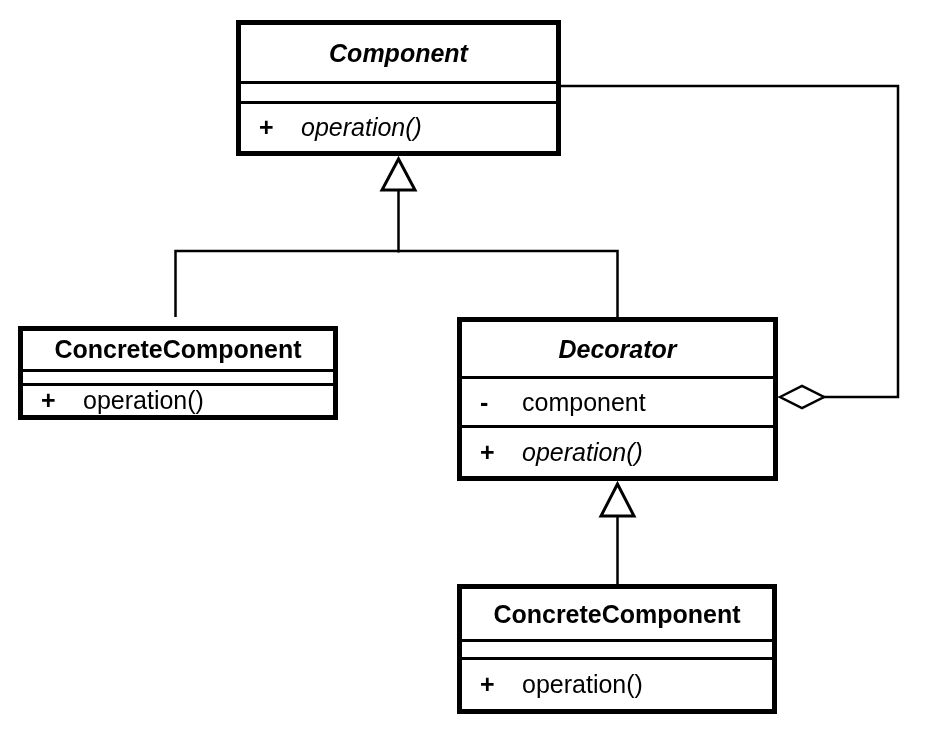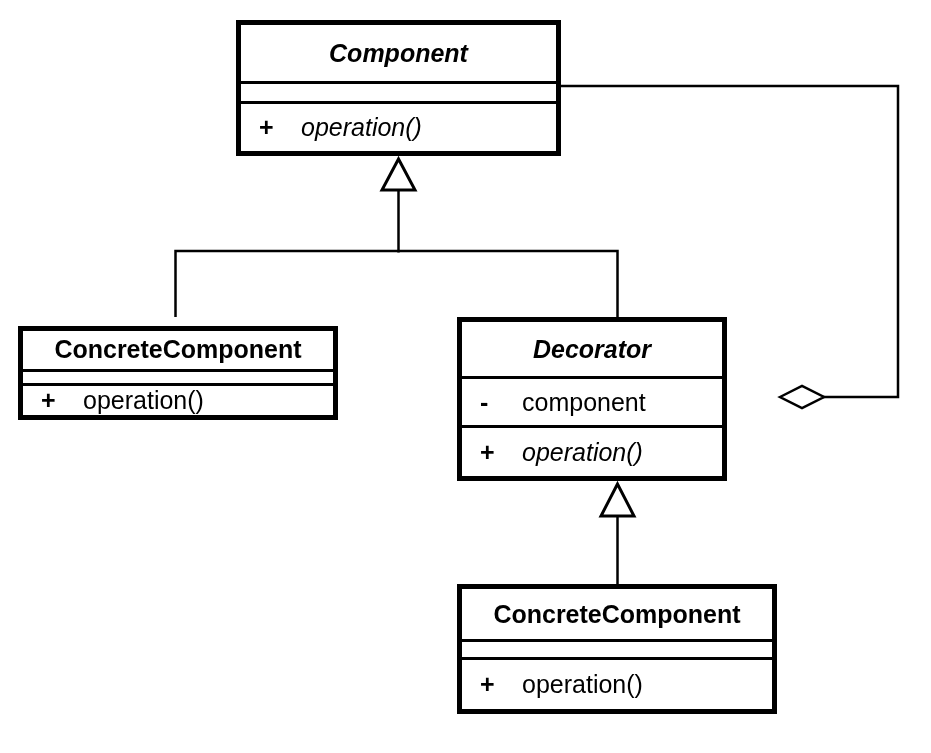--- a/index.html
+++ b/index.html
@@ -25,21 +25,21 @@
 
   
   #box-component{left:236px;top:20px;width:325px;height:136px;}
   #box-component .sec-title{height:56px;}
   #box-component .sec-attrs{height:17px;}
   
   #box-concrete-component{left:18px;top:326px;width:320px;height:94px;}
   #box-concrete-component .sec-title{height:54px;}
   #box-concrete-component .sec-attrs{height:16px;}
   
-  #box-decorator{left:457px;top:317px;width:270px;height:164px;}
+  #box-decorator{left:457px;top:317px;width:321px;height:164px;}
   #box-decorator .sec-title{height:54px;}
   #box-decorator .sec-attrs{height:46px;}
   
   #box-concrete-decorator{left:457px;top:584px;width:320px;height:130px;}
   #box-concrete-decorator .sec-title{height:50px;}
   #box-concrete-decorator .sec-attrs{height:15px;}
 </style>
 </head>
 <body>
 

